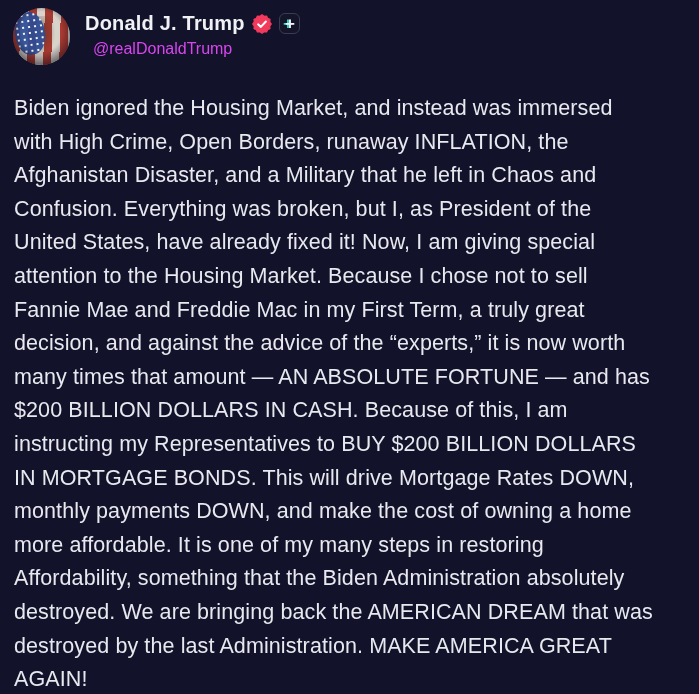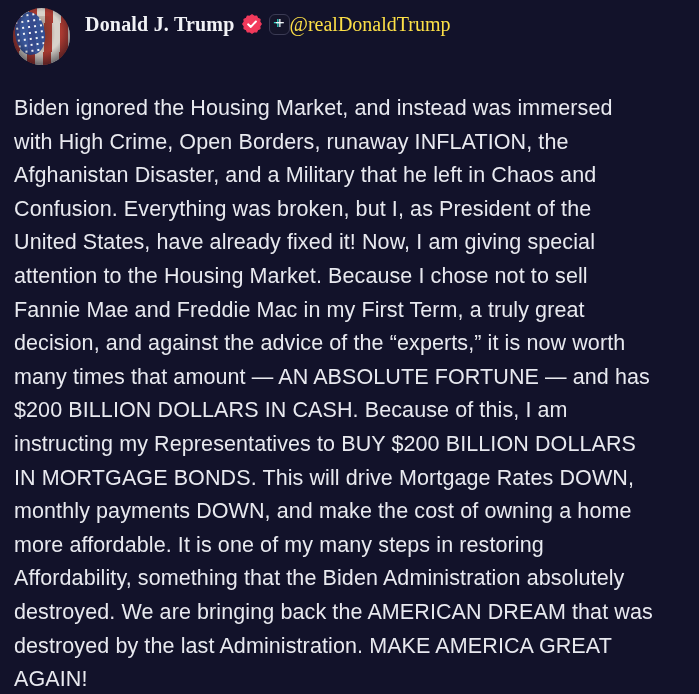--- a/index.html
+++ b/index.html
@@ -32,40 +32,40 @@
     background-color:rgba(44,76,150,.92);
     background-image:radial-gradient(rgba(255,255,255,.95) 0.9px, rgba(44,76,150,0) 1.4px);
     background-size:6px 6px;
     transform:rotate(-8deg);
   }
   .avatar .vignette {
     position:absolute; inset:0; border-radius:50%;
     background:radial-gradient(circle at 50% 42%, rgba(0,0,0,0) 46%, rgba(6,6,18,.45) 72%, rgba(6,6,18,.92) 100%);
   }
 
-  .header-text { display:flex; flex-direction:row;font-family:Liberation Serif, serif; }
+  .header-text { display:flex; flex-direction:column; }
   .name-row { display:flex; align-items:center; gap:7px; margin-top:4px; }
   .display-name {
     font-size:20px; font-weight:700; color:#f0f1f5;
     letter-spacing:0.2px; cursor:pointer;
   }
   .verified-badge { width:20px; height:20px; display:block; }
   .plus-badge {
     width:19px; height:19px; border-radius:6px;
     background:#15152a; border:1.5px solid #3b3b54;
     position:relative; display:flex; align-items:center; justify-content:center;
     box-sizing:content-box;
   }
   .plus-badge .plus {
     position:absolute; font-size:17px; font-weight:700; line-height:1;
     top:50%; left:50%;
   }
   .plus-badge .plus.teal { transform:translate(-62%,-54%); color:#2bd9c7; }
   .plus-badge .plus.white { transform:translate(-42%,-54%); color:#f2f3f6; }
-  .handle { font-size:20px; color:#fde047; margin-top:5px; cursor:pointer; }
+  .handle { font-size:16px; color:#d946ef; margin-top:5px; cursor:pointer;margin-left:8px; }
 
   
   .post-body {
     margin-top:27px; padding:0 14px;
     font-size:21.5px; line-height:33.6px;
     color:#e8e9ef; letter-spacing:0.1px;
     white-space:pre-line;
   }
 </style>
 </head>

